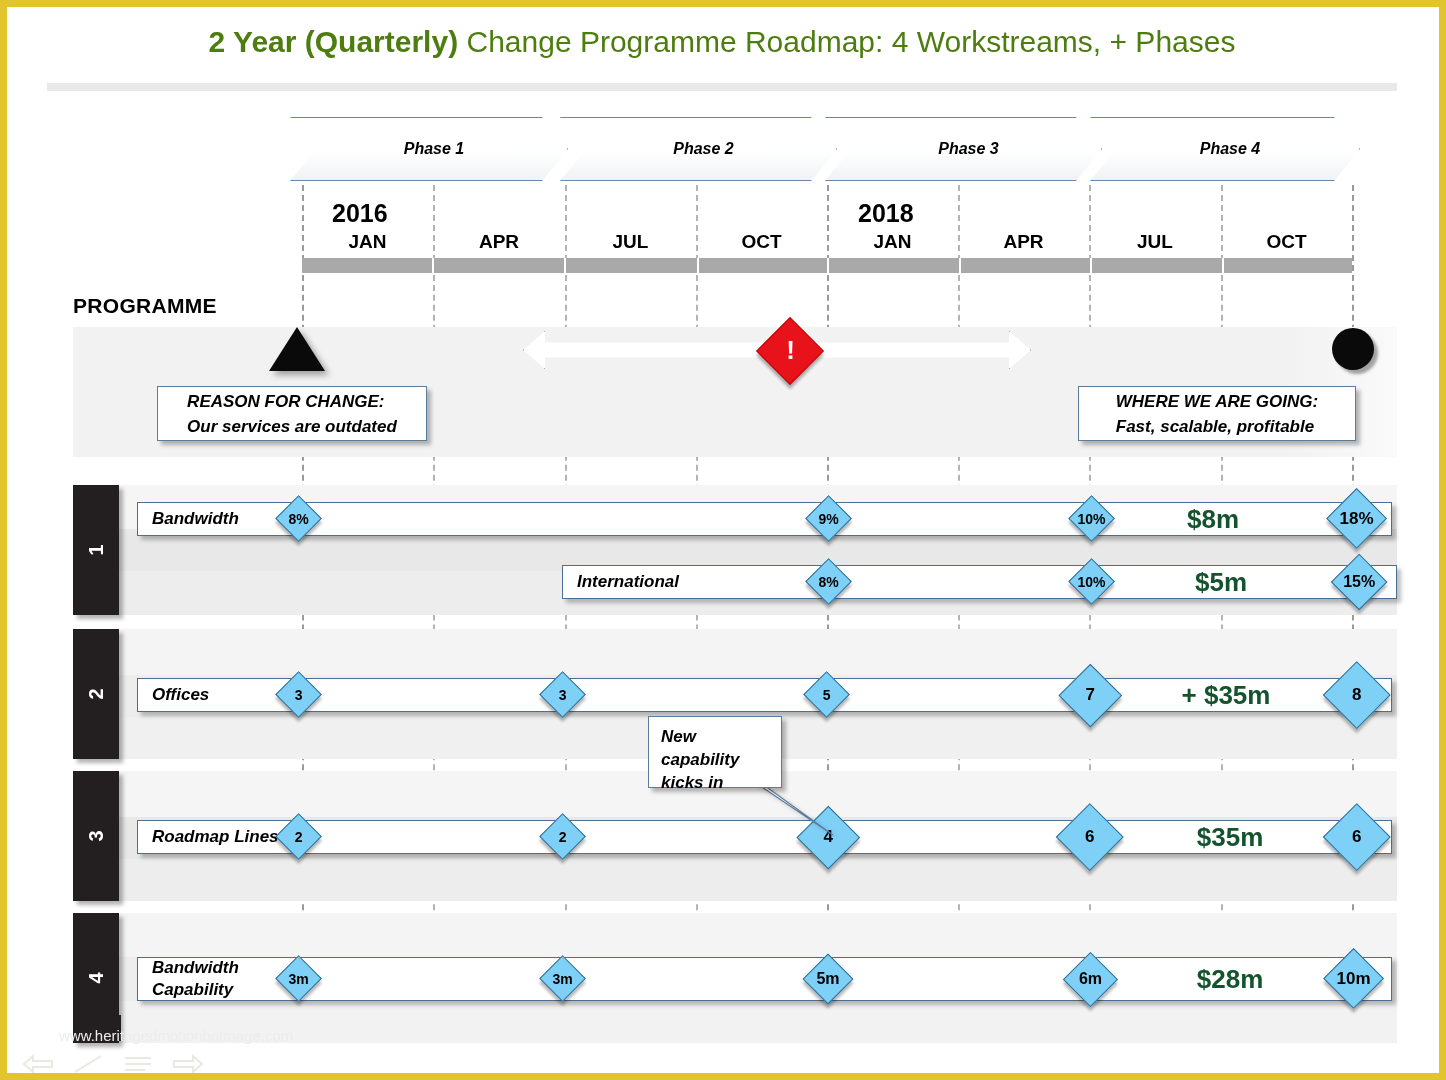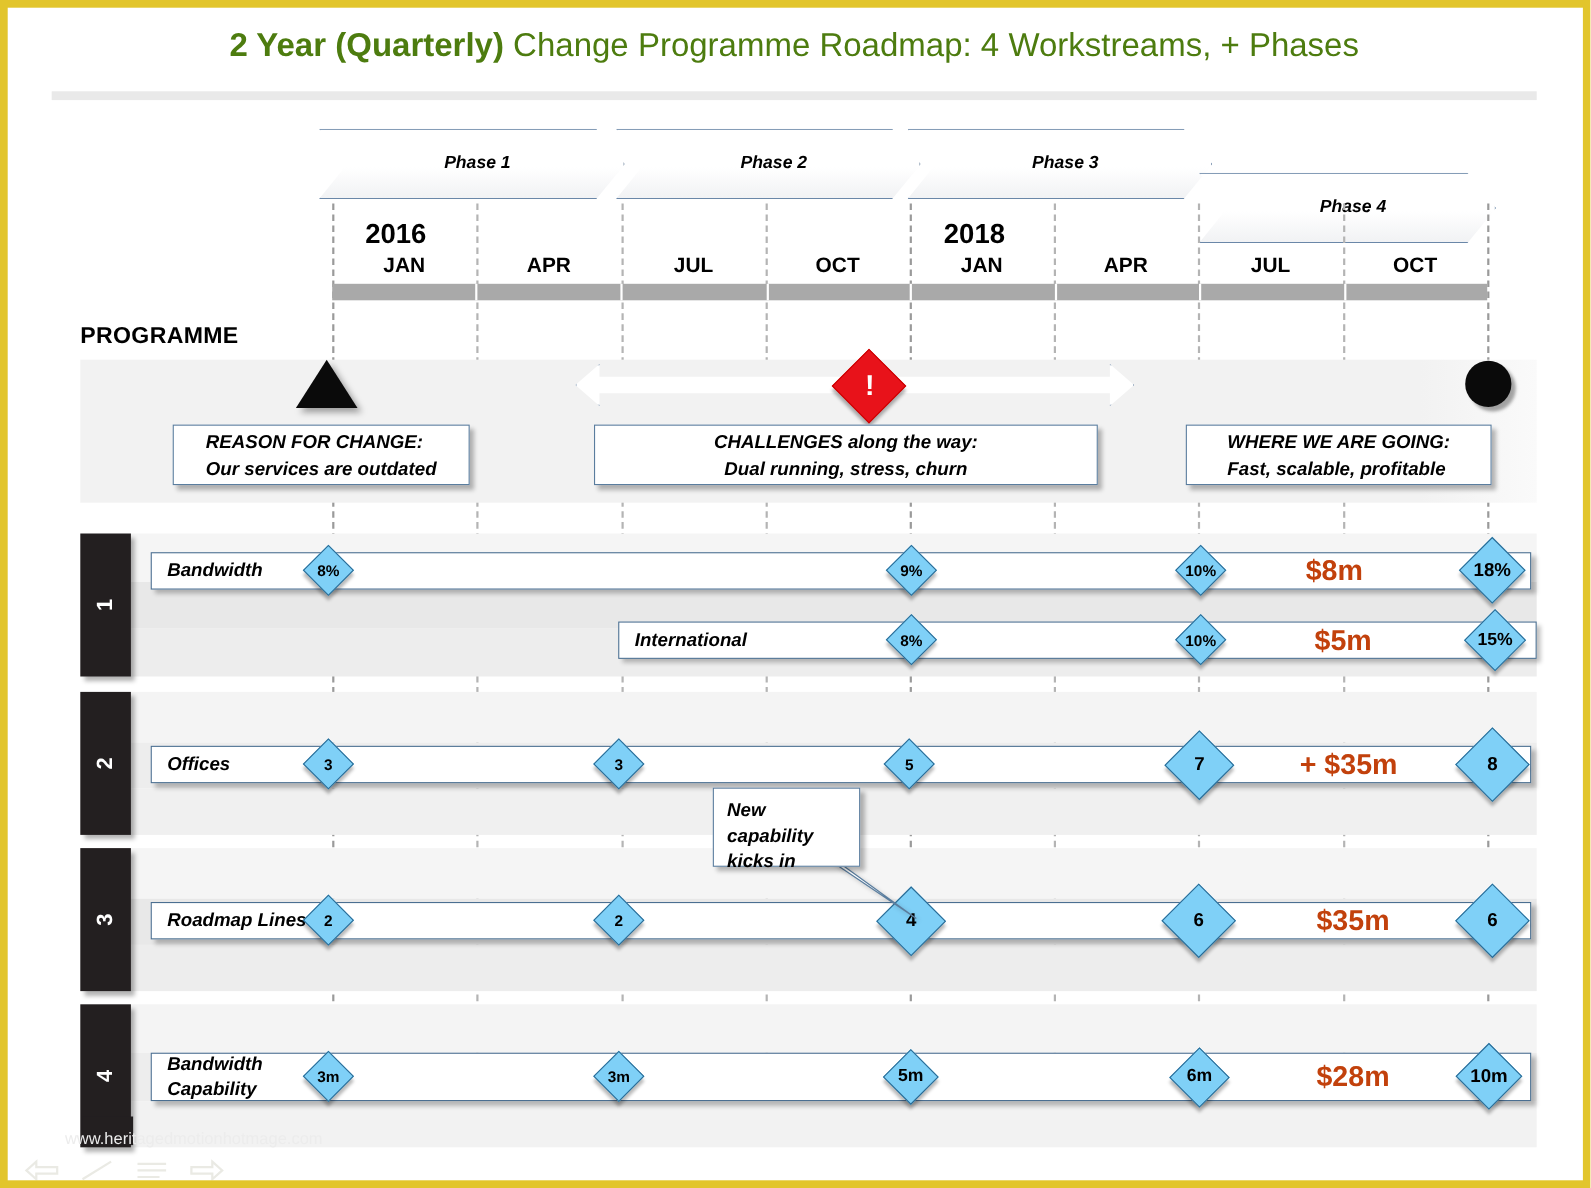--- a/index.html
+++ b/index.html
@@ -236,21 +236,21 @@
     color: #000;
     line-height: 22px;
     white-space: nowrap;
   }
   .ws-bar .bar-total {
     position: absolute;
     top: 50%;
     transform: translate(-50%, -50%);
     font-size: 26px;
     font-weight: bold;
-    color: #c2410c;
+    color: #14532d;
     white-space: nowrap;
     text-align: right;
   }
 
   .diamond {
     position: absolute;
     background: #7fd0f7;
     border: 1px solid #2a6b95;
     box-sizing: border-box;
     transform: rotate(45deg);
@@ -315,21 +315,21 @@
   <div id="phases">
       <div class="phase" style="left: 283px; width: 278px;">
         <span>Phase 1</span>
       </div>
       <div class="phase" style="left: 553px; width: 277px;">
         <span>Phase 2</span>
       </div>
       <div class="phase" style="left: 818px; width: 277px;">
         <span>Phase 3</span>
       </div>
-      <div class="phase" style="left: 1083px; width: 270px; margin-top: 40px;">
+      <div class="phase" style="left: 1083px; width: 270px;">
         <span>Phase 4</span>
       </div>
     </div>
 
   <div id="gridlines">
       <div class="gridline year-line" style="left: 295px;"></div>
       <div class="gridline" style="left: 426px;"></div>
       <div class="gridline" style="left: 558px;"></div>
       <div class="gridline" style="left: 689px;"></div>
       <div class="gridline year-line" style="left: 820px;"></div>
@@ -374,26 +374,20 @@
     <span class="bang">!</span>
   </div>
 
   <div class="callout-box" style="left:150px; top:379px; width:270px; height:55px;">
     <div>
       <div class="line" style="text-align:left">REASON FOR CHANGE:</div>
       <div class="line" style="text-align:left">Our services are outdated</div>
     </div>
   </div>
 
-  <div class="callout-box" style="left:533px; top:379px; width:458px; height:55px;">
-    <div>
-      <div class="line">CHALLENGES along the way:</div>
-      <div class="line">Dual running, stress, churn</div>
-    </div>
-  </div>
 
   <div class="callout-box" style="left:1071px; top:379px; width:278px; height:55px;">
     <div>
       <div class="line" style="text-align:right">WHERE WE ARE GOING:</div>
       <div class="line" style="text-align:left">Fast, scalable, profitable</div>
     </div>
   </div>
 
   <div id="workstreams">
       <div class="ws-band" style="top: 478px; height: 130px;">

